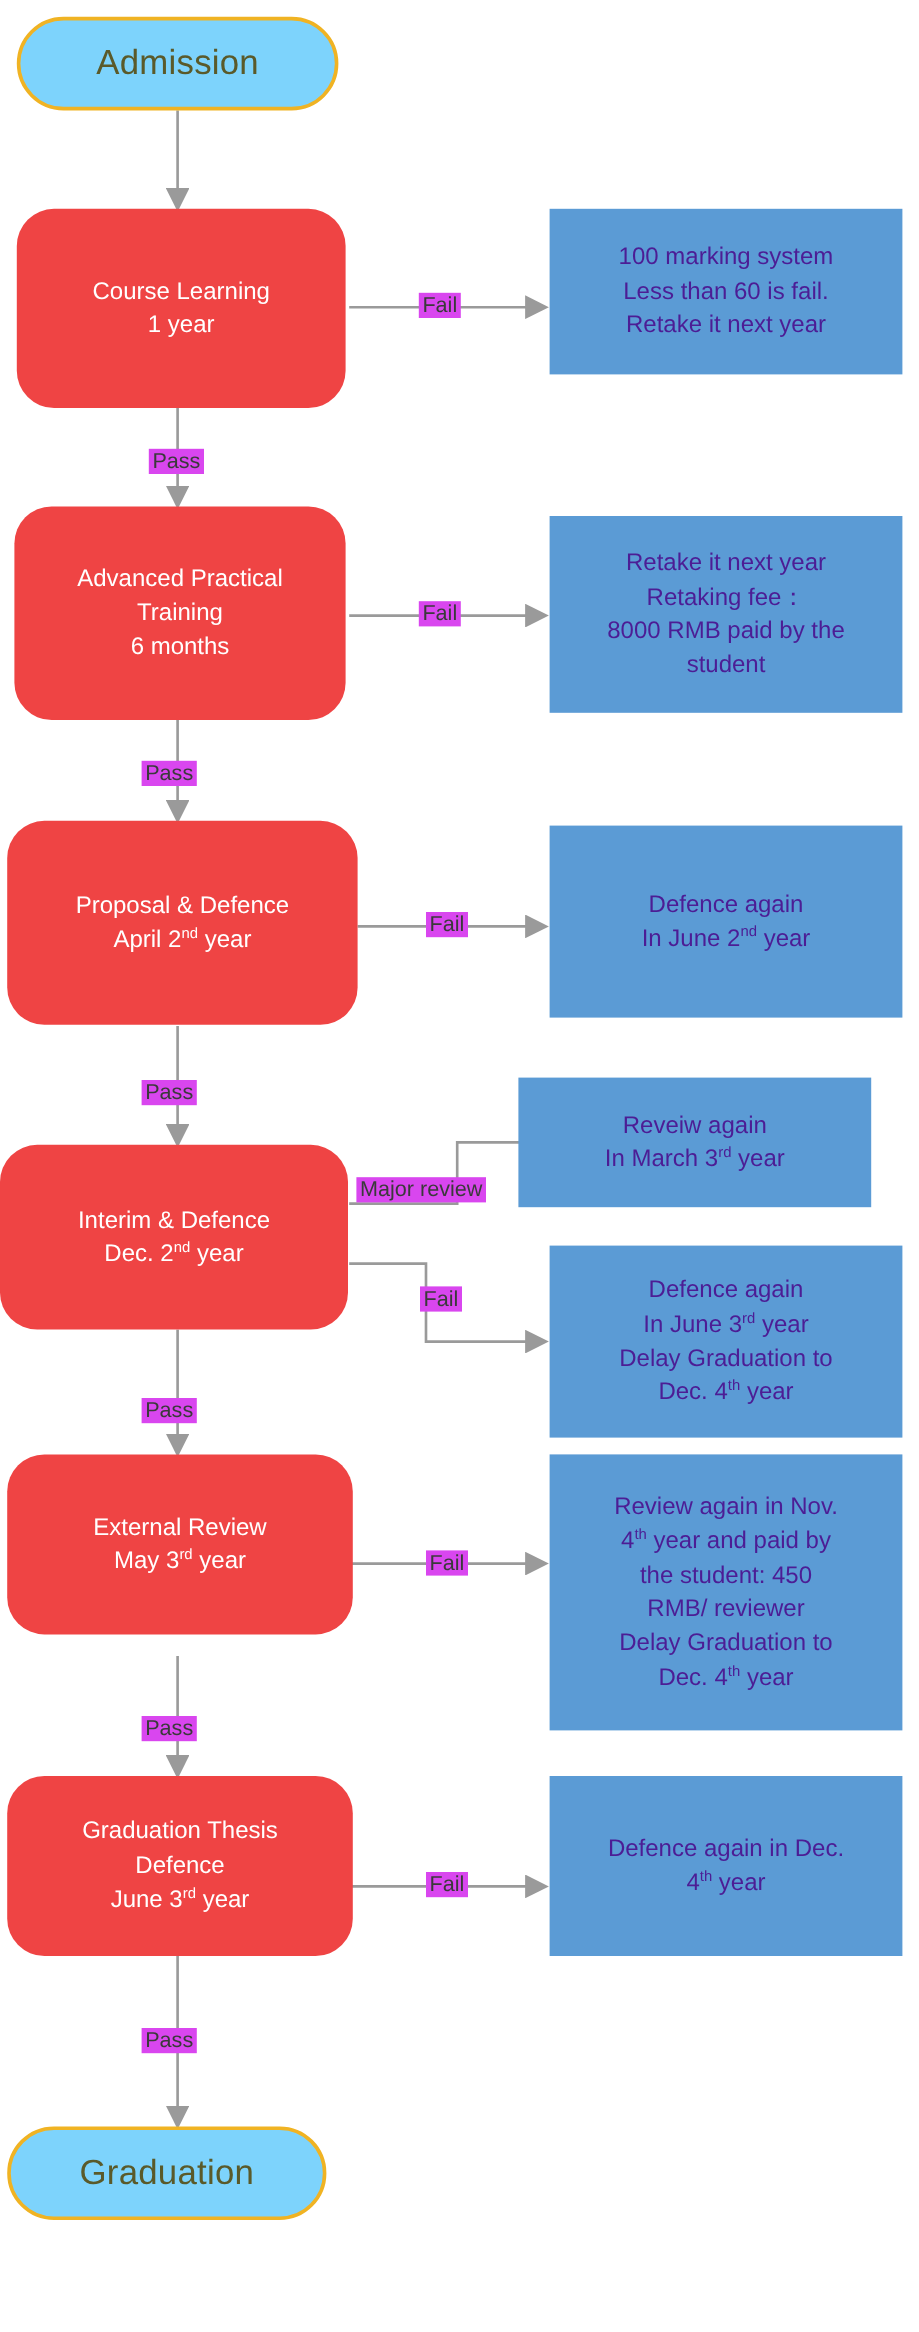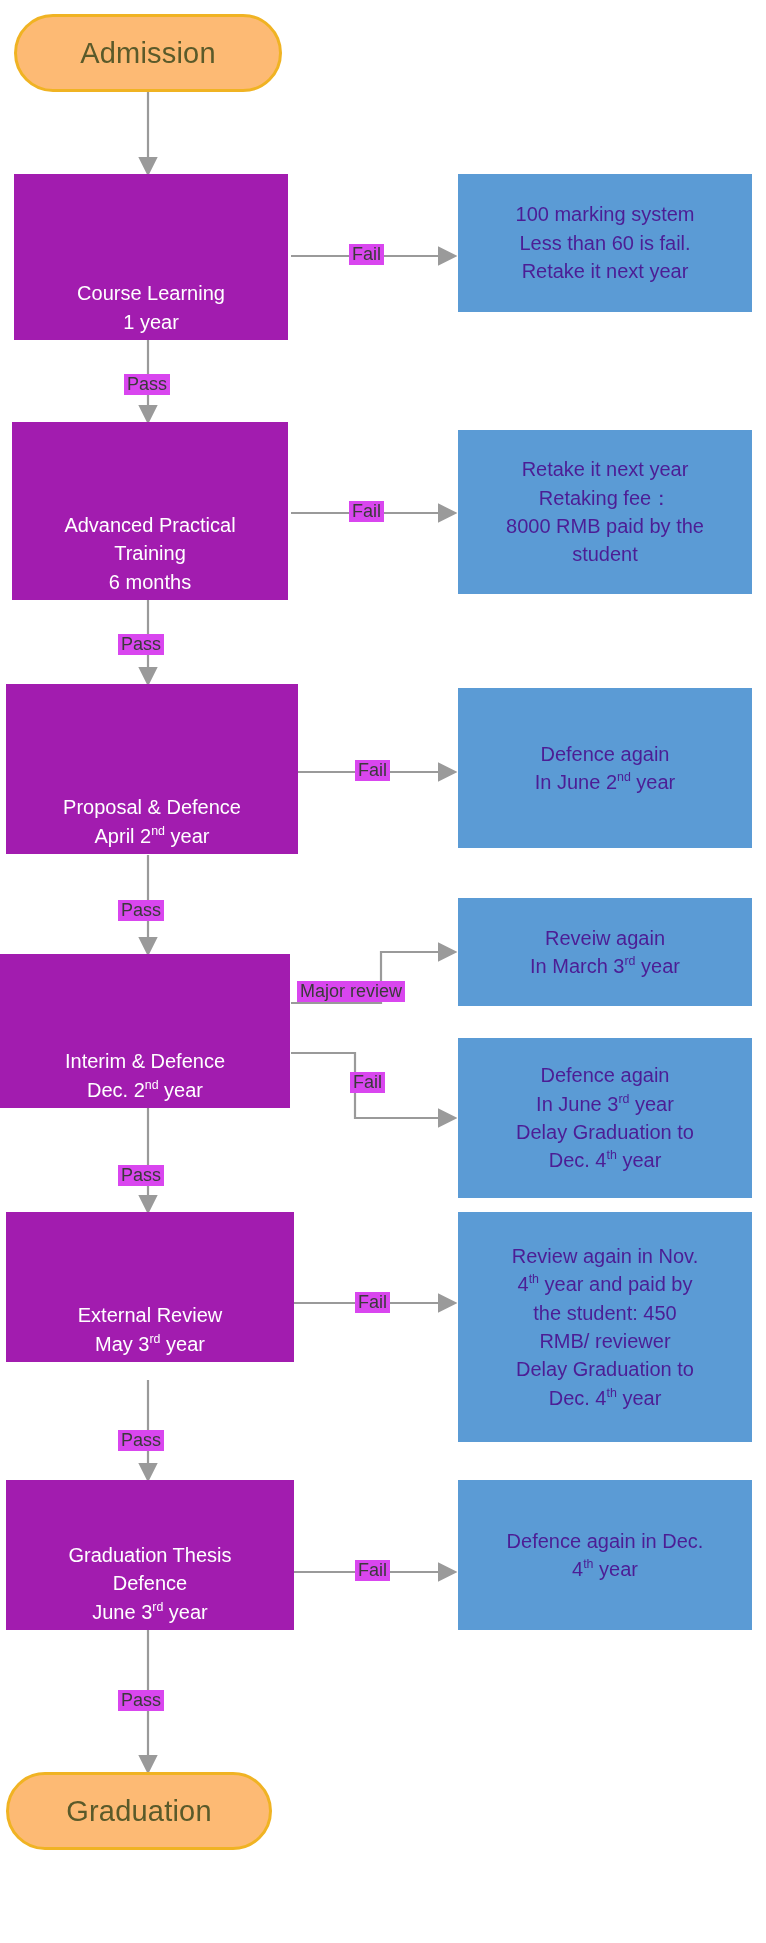--- a/index.html
+++ b/index.html
@@ -18,41 +18,42 @@
     position: relative;
     width: 766px;
     height: 1943px;
   }
   
   .terminator {
     position: absolute;
     box-sizing: border-box;
     border: 3px solid #f0b323;
     border-radius: 40px;
-    background: #fdba74;
+    background: #7dd3fc;
     color: #5a5a2a;
     display: flex;
     align-items: center;
     justify-content: center;
     font-size: 29px;
     letter-spacing: 0.2px;
   }
   
   .process {
     position: absolute;
     box-sizing: border-box;
-    background: #a21caf;
+    background: #ef4444;
     color: #ffffff;
     display: flex;
-    align-items: flex-end;
+    align-items: center;
     justify-content: center;
     text-align: center;
     font-size: 20px;
     line-height: 1.42;
     padding: 4px 6px;
+    border-radius: 31px;
   }
   
   .info {
     position: absolute;
     box-sizing: border-box;
     background: #5b9bd5;
     color: #4c1d95;
     display: flex;
     align-items: center;
     justify-content: center;
@@ -179,21 +180,21 @@
   </div>
   <div class="edge-label" style="left:355px; top:760px;">Fail</div>
   <div class="edge-label" style="left:118px; top:900px;">Pass</div>
 
   <div class="process" style="left:0px; top:954px; width:290px; height:154px;">
     <span class="t">
       <span>Interim &amp; Defence</span><br>
       <span><span>Dec. 2</span><sup>nd</sup><span> year</span></span>
     </span>
   </div>
-  <div class="info" style="left:458px; top:898px; width:294px; height:108px;">
+  <div class="info" style="left:432px; top:898px; width:294px; height:108px;">
     <span class="t">
       <span>Reveiw again</span><br>
       <span><span>In March 3</span><sup>rd</sup><span> year</span></span>
     </span>
   </div>
   <div class="info" style="left:458px; top:1038px; width:294px; height:160px;">
     <span class="t">
       <span>Defence again</span><br>
       <span><span>In June 3</span><sup>rd</sup><span> year</span></span><br>
       <span>Delay Graduation to</span><br>

